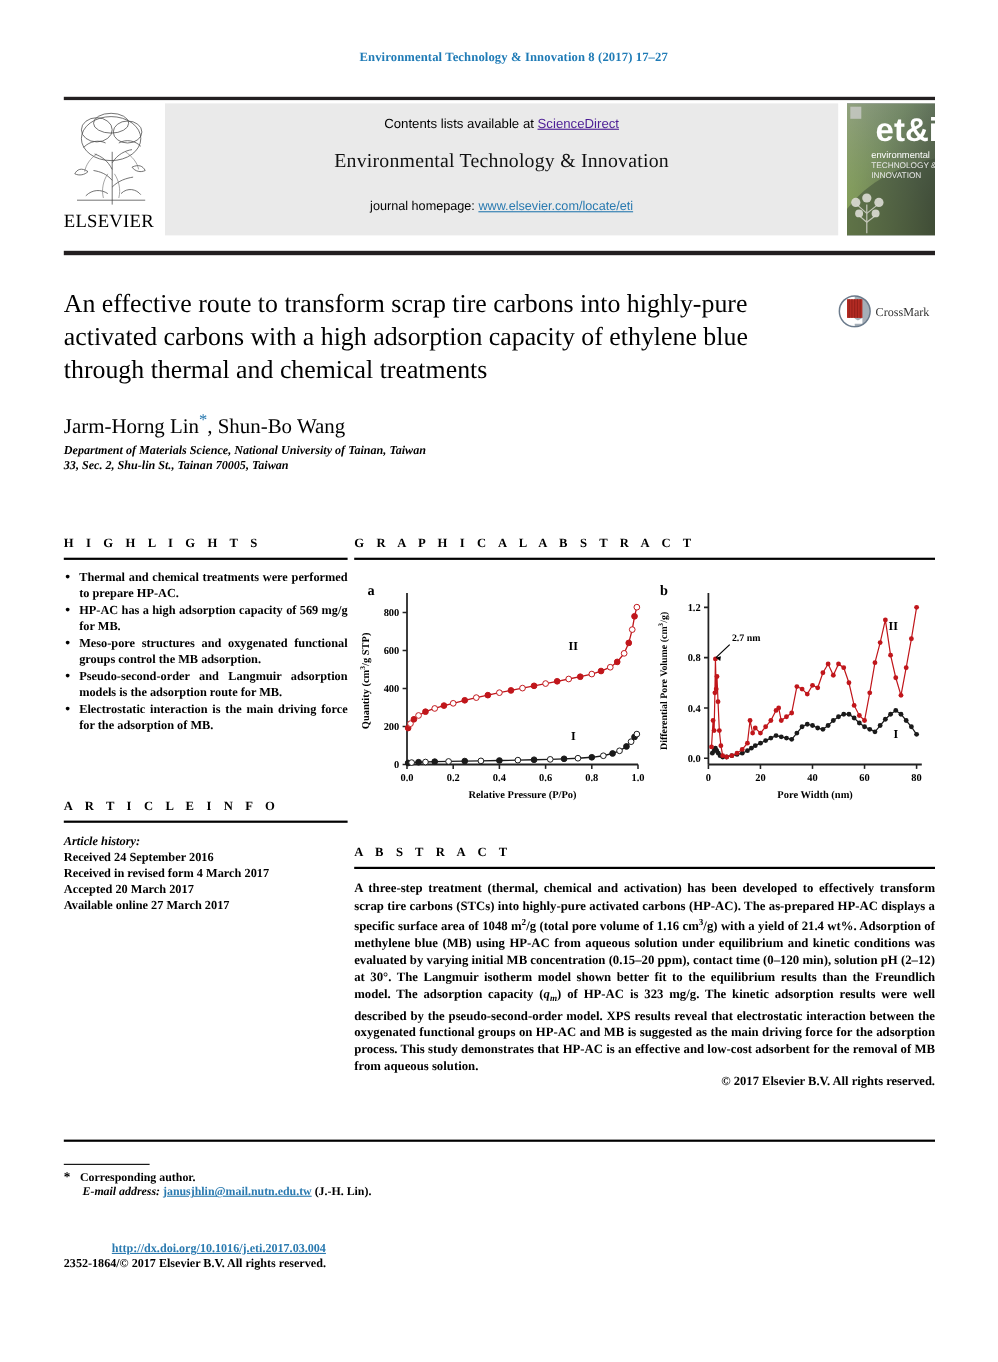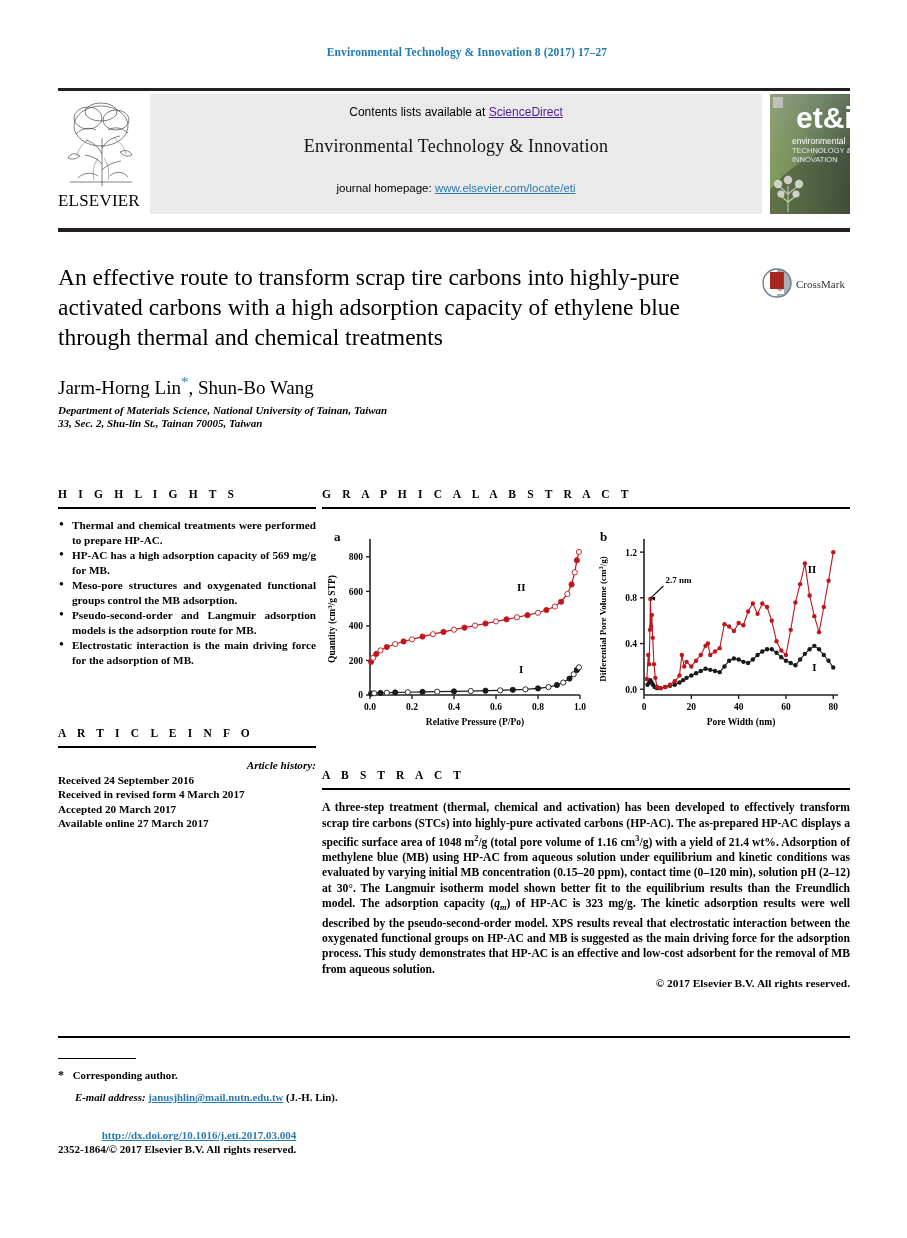--- a/index.html
+++ b/index.html
@@ -228,21 +228,20 @@
 
   .info-block {
     margin-top: 10px;
     font-family: "Liberation Serif", serif;
     font-weight: bold;
     font-size: 11.2px;
     line-height: 14.5px;
   }
   .info-italic {
     font-style: italic;
-    text-align: right;
   }
 
   .abstract-body {
     margin-top: 10px;
     font-family: "Liberation Serif", serif;
     font-weight: bold;
     font-size: 11.6px;
     line-height: 15.3px;
     text-align: justify;
   }
@@ -280,21 +279,21 @@
     height: 2.2px;
     background: #000;
   }
   .footnote {
     position: absolute;
     left: 58px;
     top: 1058px;
     width: 500px;
     font-family: "Liberation Serif", serif;
     font-size: 10.8px;
-    line-height: 22px;
+    line-height: 12px;
     font-weight: bold;
   }
   .fn-rule {
     width: 78px;
     height: 1.3px;
     background: #000;
     margin-bottom: 5px;
   }
   .fn-star {
     font-size: 12px;

